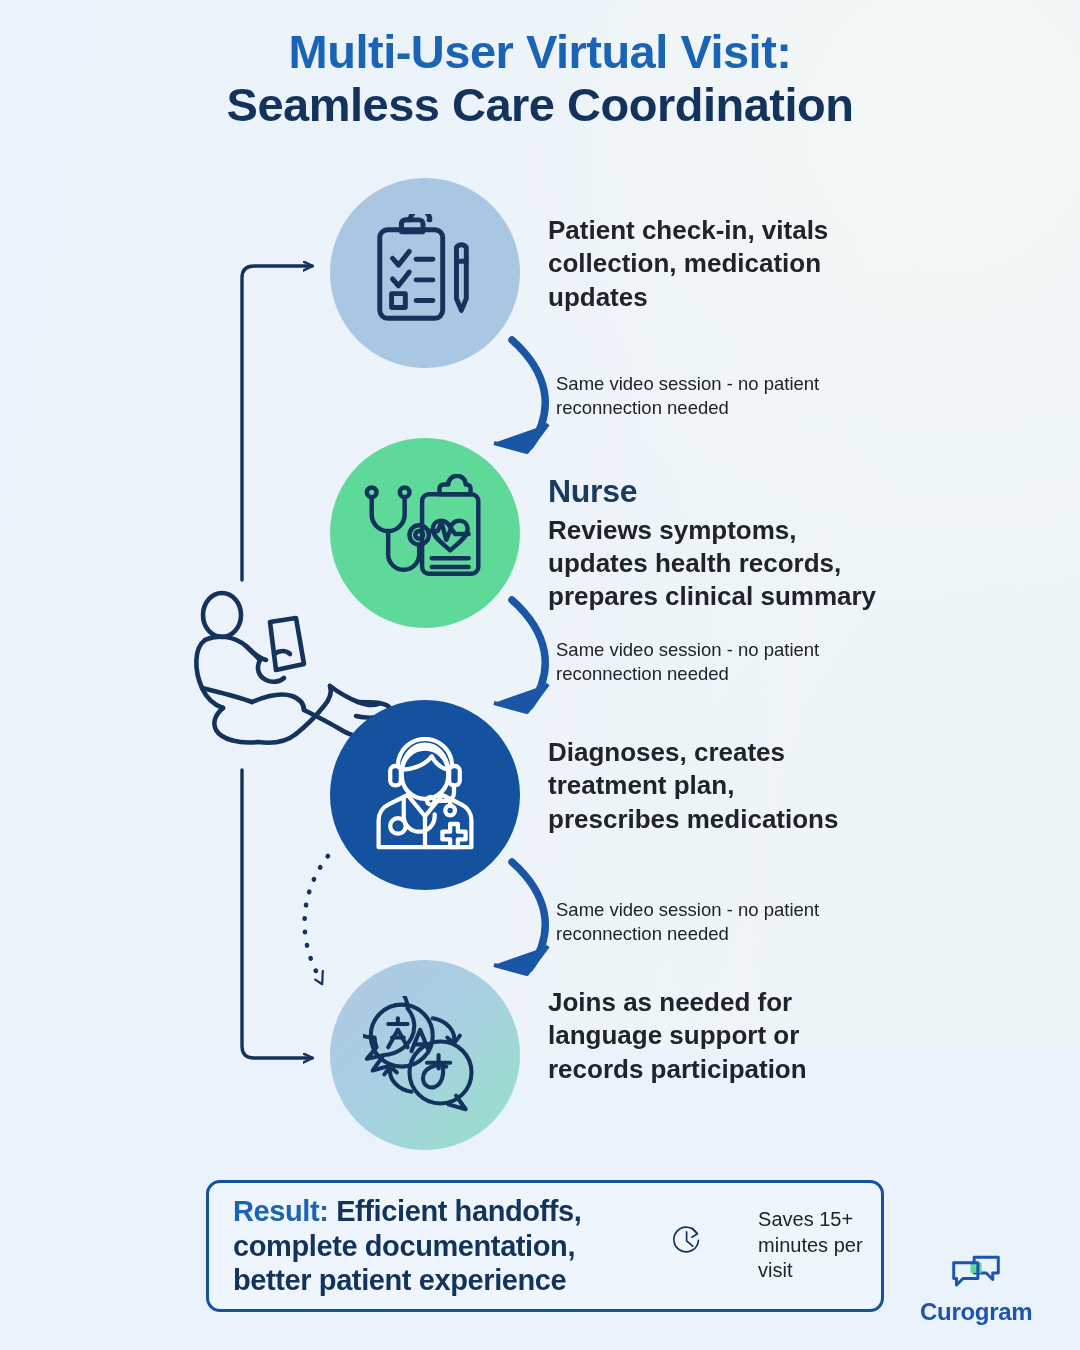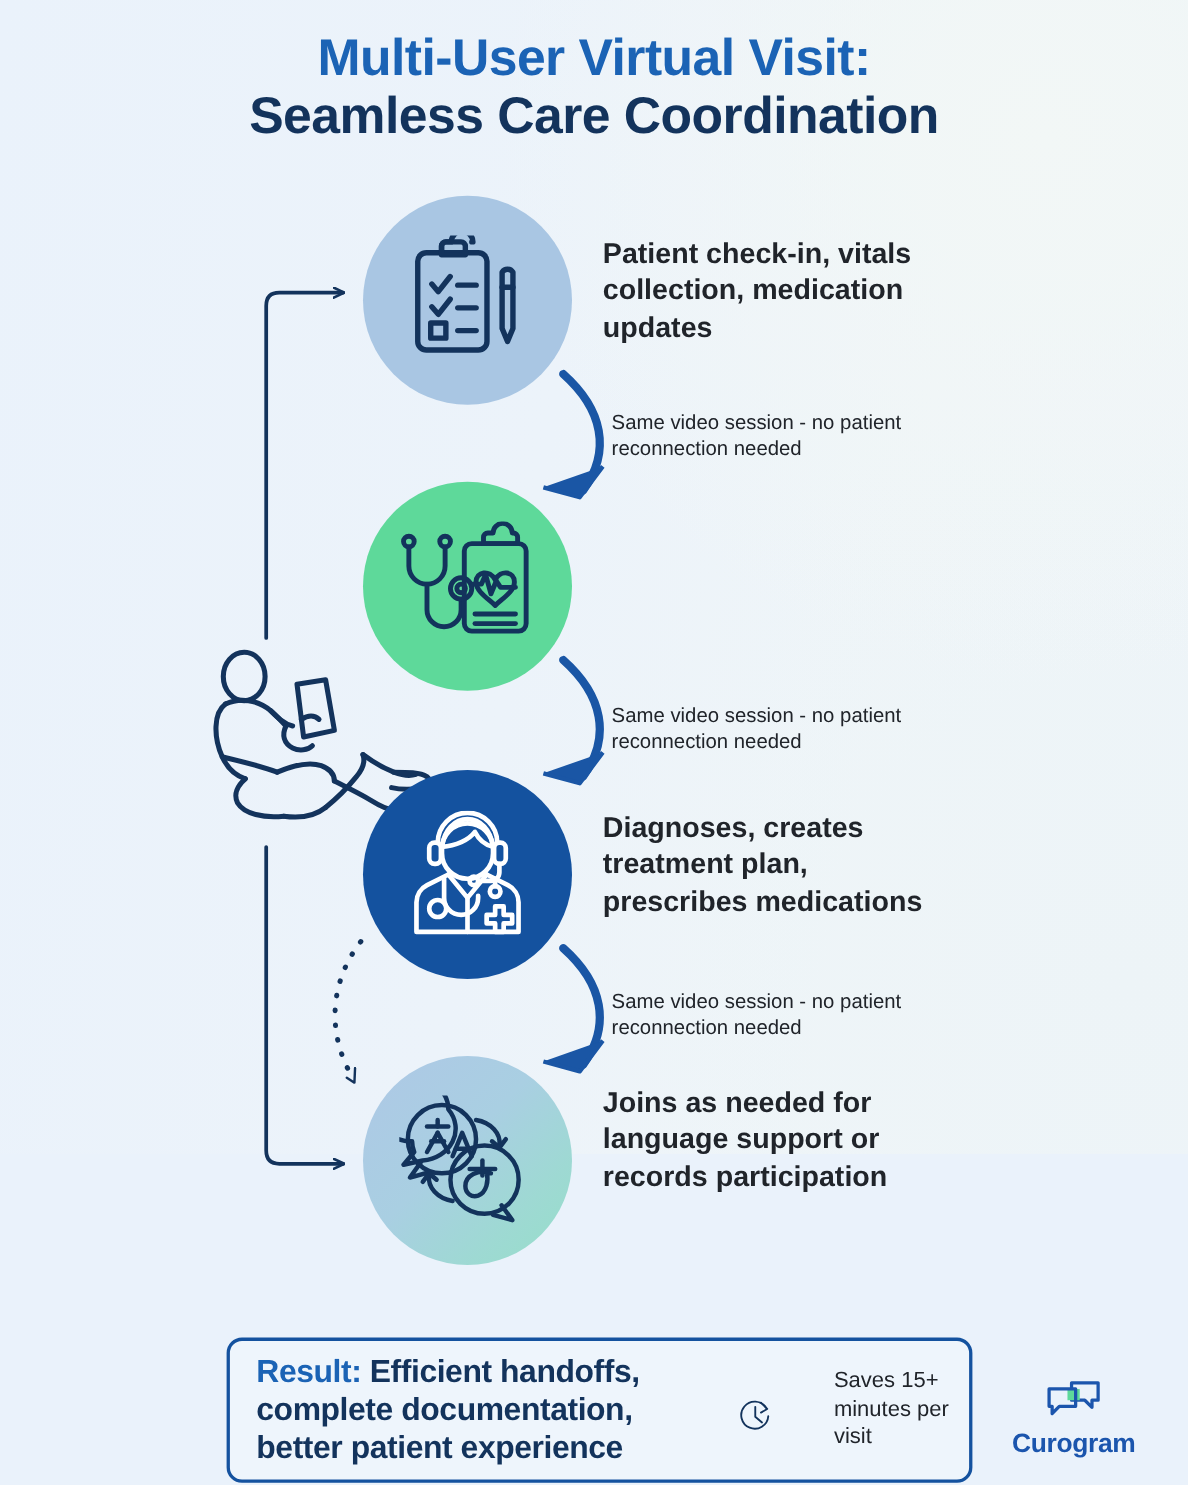--- a/index.html
+++ b/index.html
@@ -74,32 +74,32 @@
   .transition{
     position:absolute;left:556px;width:320px;
     font-size:18.5px;color:#20242a;line-height:1.3;
   }
   #trans-1{top:372px;}
   #trans-2{top:638px;}
   #trans-3{top:898px;}
 
   
   .result-box{
-    position:absolute;left:206px;top:1216px;width:672px;height:126px;
+    position:absolute;left:206px;top:1180px;width:672px;height:126px;
     border:3px solid #14529f;border-radius:14px;
     background:rgba(255,255,255,0.22);
     display:flex;align-items:center;
   }
   .result-text{
     margin-left:24px;font-size:29px;font-weight:bold;color:#13335c;
     line-height:1.2;letter-spacing:-0.4px;max-width:400px;
   }
   .result-text .lead{color:#1b63b5;}
   .saves{
-    position:absolute;left:462px;top:24px;display:flex;align-items:flex-end;gap:40px;
+    position:absolute;left:462px;top:24px;display:flex;align-items:flex-start;gap:40px;
   }
   .saves-text{
     margin-left:14px;font-size:20px;color:#20242a;line-height:1.28;
   }
 
   
   .logo{position:absolute;left:920px;top:1252px;text-align:center;}
   .logo-word{
     font-size:24px;font-weight:bold;color:#1b55ad;letter-spacing:-0.3px;
     margin-top:2px;
@@ -214,20 +214,24 @@
           <rect x="62" y="20" width="58" height="82" rx="7"></rect>
           <path d="M80,20 v-6 a4,4 0 0 1 4,-4 h5 a9,9 0 0 1 18,0 h1 a4,4 0 0 1 4,4 v6 z"></path>
 
           <path d="M91,54 c-5,-10 -18,-8 -18,2 c0,9 12,16 18,22 c6,-6 18,-13 18,-22 c0,-10 -13,-12 -18,-2z"></path>
           <path d="M70,58 h8 l4,-9 l5,18 l5,-12 l4,6 h14"></path>
           <path d="M72,86 h38"></path>
           <path d="M72,95 h38"></path>
         </g>
       </svg>
     </div>
+    <div class="role-text">
+      <p class="role-title">Nurse</p>
+      <p class="role-desc">Reviews symptoms, updates health records, prepares clinical summary</p>
+    </div>
   </div>
 
   <div class="role" id="role-prov">
     <div class="circle">
       <svg width="120" height="116" viewBox="0 0 124 120">
         <g fill="none" stroke="#ffffff" stroke-width="4.4" stroke-linecap="round" stroke-linejoin="round">
 
           <path d="M38,40 a24,24 0 0 0 48,0 v-4 a24,24 0 0 0 -48,0 z"></path>
           <path d="M38,34 c2,-16 12,-26 24,-26 c12,0 22,10 24,26 c-8,-2 -14,-8 -17,-14 c-6,8 -18,13 -31,14z"></path>
 

